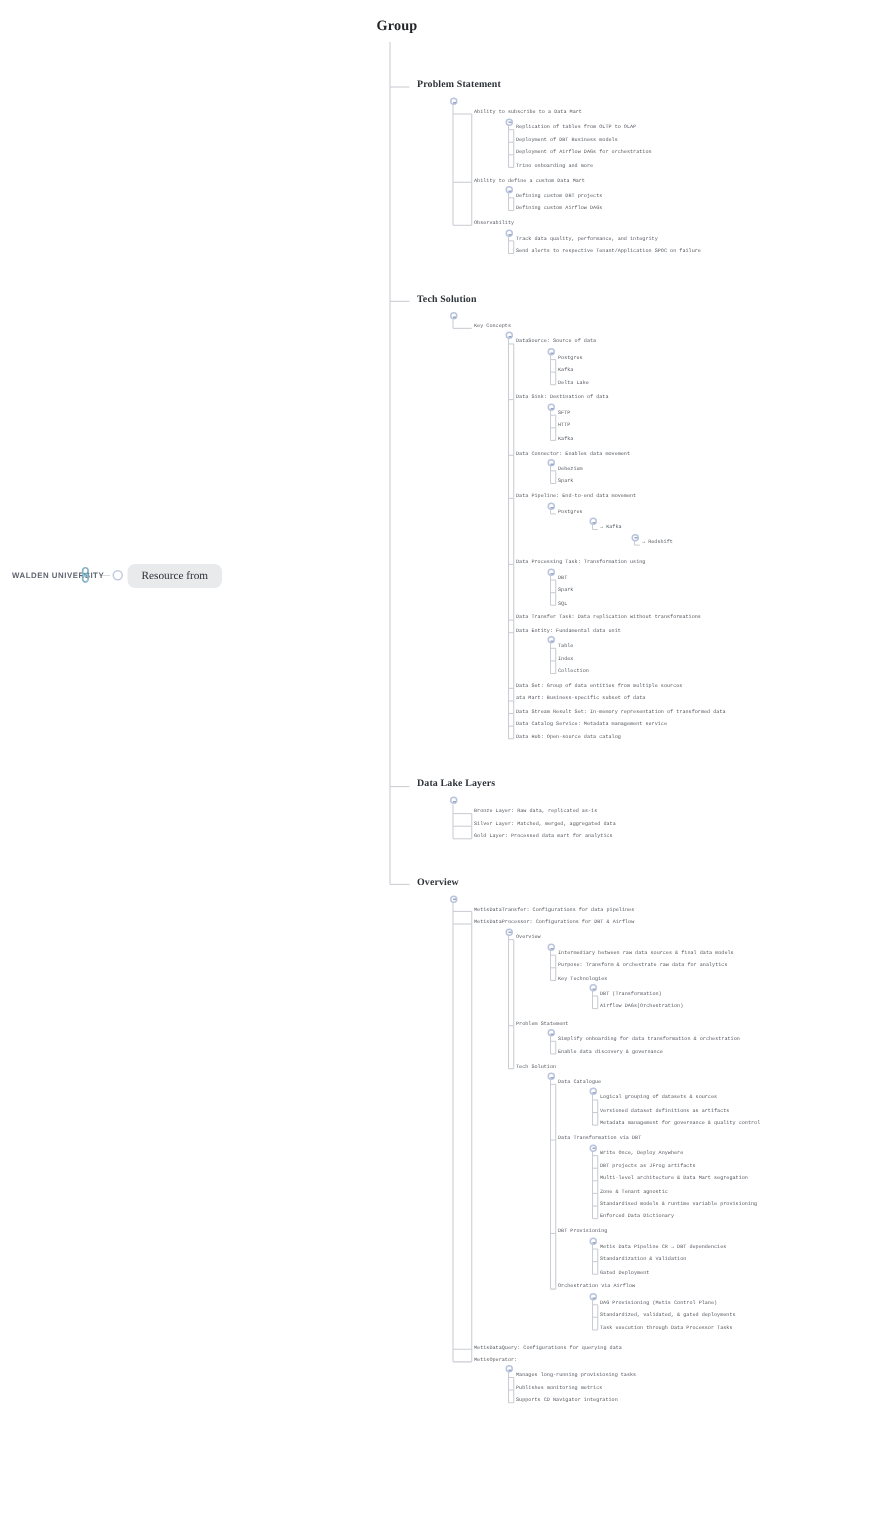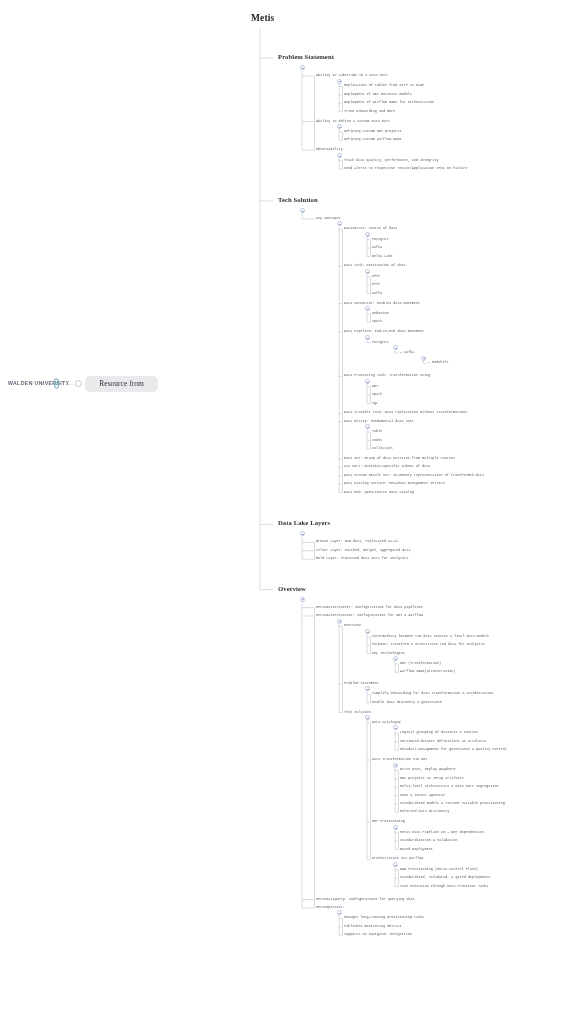--- a/index.html
+++ b/index.html
@@ -50,21 +50,21 @@
     width: 5px; height: 5px;
     border-radius: 50%;
     border: 1px solid #c2cade;
     background: #fff;
     flex: none;
   }
   #left-chip .pill {
     background: #e9eaec;
     color: #2d3138;
     border-radius: 5px;
-    padding: 4px 14px;
+    padding: 4px 9px;
     font-size: 7.5px;
     font-family: "Liberation Serif", serif;
     line-height: 1;
   }
 
   
   #map {
     position: absolute;
     left: 0; top: 0;
     width: 583px;
@@ -264,21 +264,21 @@
       <path d="M 339 918.2999999999986 L 342.5 918.2999999999986" stroke="#c9ccd3" stroke-width="0.7" fill="none"></path>
       <path d="M 339 926.6999999999986 L 342.5 926.6999999999986" stroke="#c9ccd3" stroke-width="0.7" fill="none"></path>
       <path d="M 339 935.0999999999985 L 342.5 935.0999999999985" stroke="#c9ccd3" stroke-width="0.7" fill="none"></path>
       <path d="M 342.5 918.2999999999986 L 342.5 935.0999999999985" stroke="#c9ccd3" stroke-width="0.7" fill="none"></path>
       <path d="M 339 914.8999999999986 L 339 935.0999999999985" stroke="#c9ccd3" stroke-width="0.7" fill="none"></path>
       <path d="M 314.5 607.5999999999993 L 314.5 907.8999999999986" stroke="#c9ccd3" stroke-width="0.7" fill="none"></path>
       <path d="M 302 601.5999999999993 L 302 907.8999999999986" stroke="#c9ccd3" stroke-width="0.7" fill="none"></path>
       <path d="M 260 28 L 260 589.5999999999993" stroke="#c9ccd3" stroke-width="0.7" fill="none"></path>
     </svg>
   <div id="nodes">
-      <div class="node root" style="left: 251px; top: 14px;">Metis</div>
+      <div class="node root" style="left: 251px; top: 14px;">Group</div>
       <div class="node h1" style="left: 278px; top: 54px;">Problem Statement</div>
       <div class="toggle" style="left: 299.5px; top: 65px;"></div>
       <div class="node leaf" style="left: 316px; top: 74px;">Ability to subscribe to a Data Mart</div>
       <div class="toggle" style="left: 336.5px; top: 78.5px;"></div>
       <div class="node leaf" style="left: 344px; top: 84.4px;">Replication of tables from OLTP to OLAP</div>
       <div class="node leaf" style="left: 344px; top: 92.8px;">Deployment of DBT Business models</div>
       <div class="node leaf" style="left: 344px; top: 101.2px;">Deployment of Airflow DAGs for orchestration</div>
       <div class="node leaf" style="left: 344px; top: 109.6px;">Trino onboarding and more</div>
       <div class="node leaf" style="left: 316px; top: 119.5px;">Ability to define a custom Data Mart</div>
       <div class="toggle" style="left: 336.5px; top: 124px;"></div>

